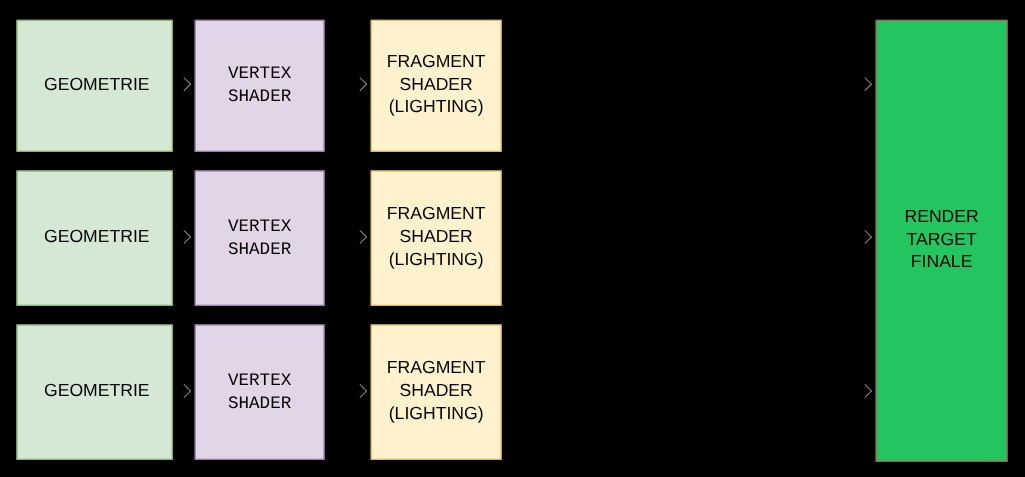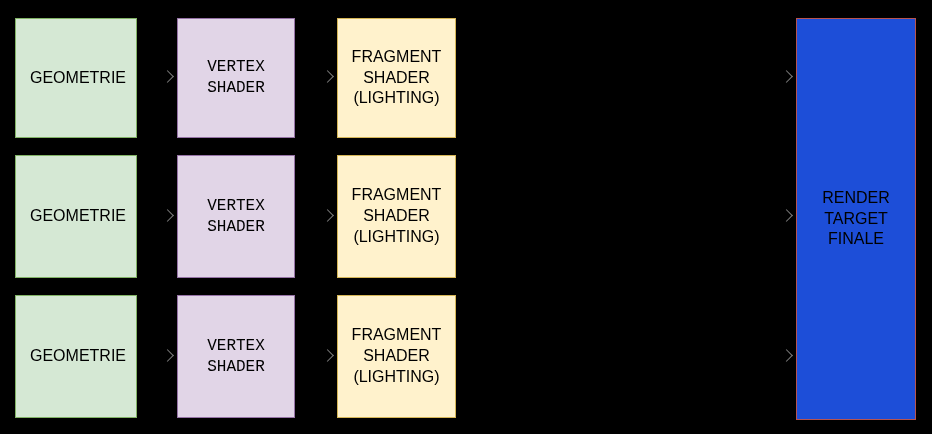--- a/index.html
+++ b/index.html
@@ -27,21 +27,21 @@
     font-size: 16px;
     line-height: 1.3;
   }
   .label {
     width: 92px;
   }
   .label-wide {
     width: 110px;
   }
   
-  .col-geo  { left: 15px;  width: 122px; }
+  .col-geo  { left: 15px;  width: 142px; }
   .col-vtx  { left: 177px; width: 118px; font-family: Liberation Mono, monospace; }
   .col-frag { left: 337px; width: 119px; }
   
   .row-1 { top: 18px;  height: 120px; }
   .row-2 { top: 155px; height: 123px; }
   .row-3 { top: 295px; height: 123px; }
   
   .target-box { left: 796px; top: 18px; width: 120px; height: 402px; }
   
   .arrowhead {
@@ -106,17 +106,17 @@
   </div>
   <span class="arrowhead arr-x2 arr-y3" style="border-color: rgb(127, 127, 127);"></span>
   <div class="box col-frag row-3" style="background-color: rgb(255, 242, 204); border-color: rgb(214, 182, 86);">
     <div class="label">
       <div>FRAGMENT SHADER</div>
       <div class="frag-gap">(LIGHTING)</div>
     </div>
   </div>
   <span class="arrowhead arr-x3 arr-y3" style="border-color: rgb(127, 127, 127);"></span>
 
-  <div class="box target-box" style="background-color: #1d4ed8; border-color: rgb(184, 84, 80);">
+  <div class="box target-box" style="background-color: #22c55e; border-color: rgb(184, 84, 80);">
     <div class="label-wide">RENDER TARGET FINALE</div>
   </div>
 
 </div>
 
 </body></html>

